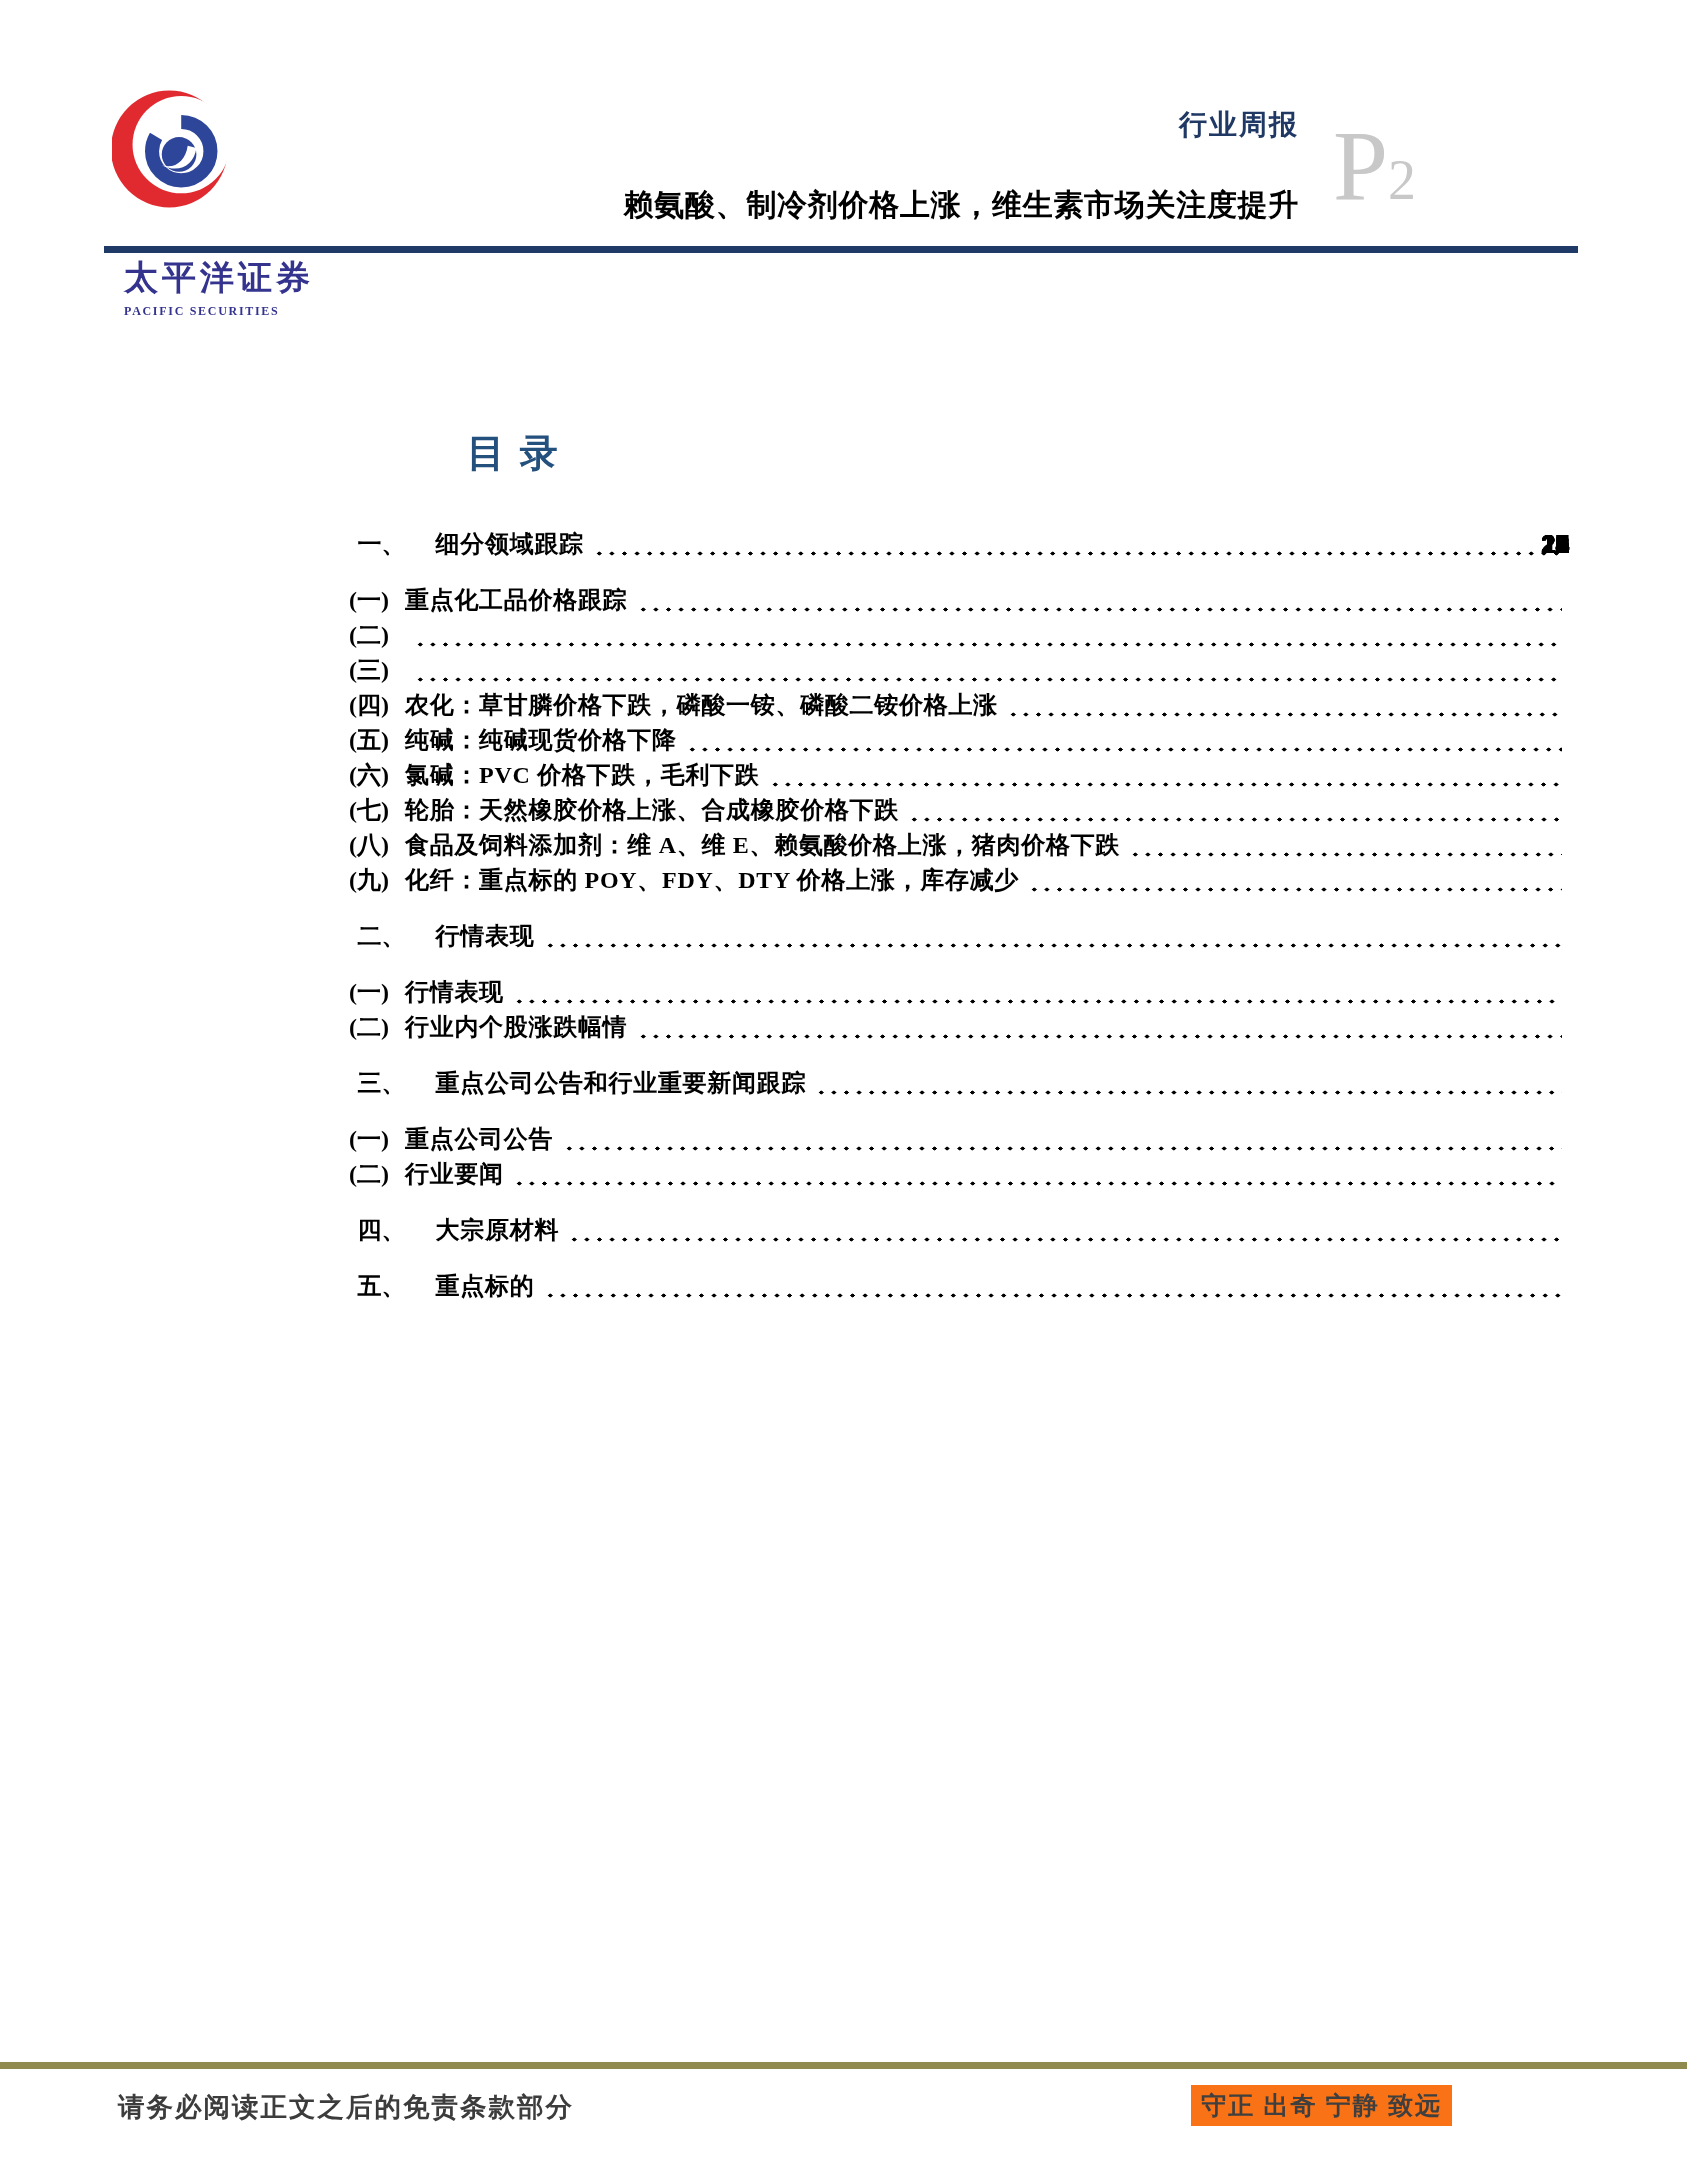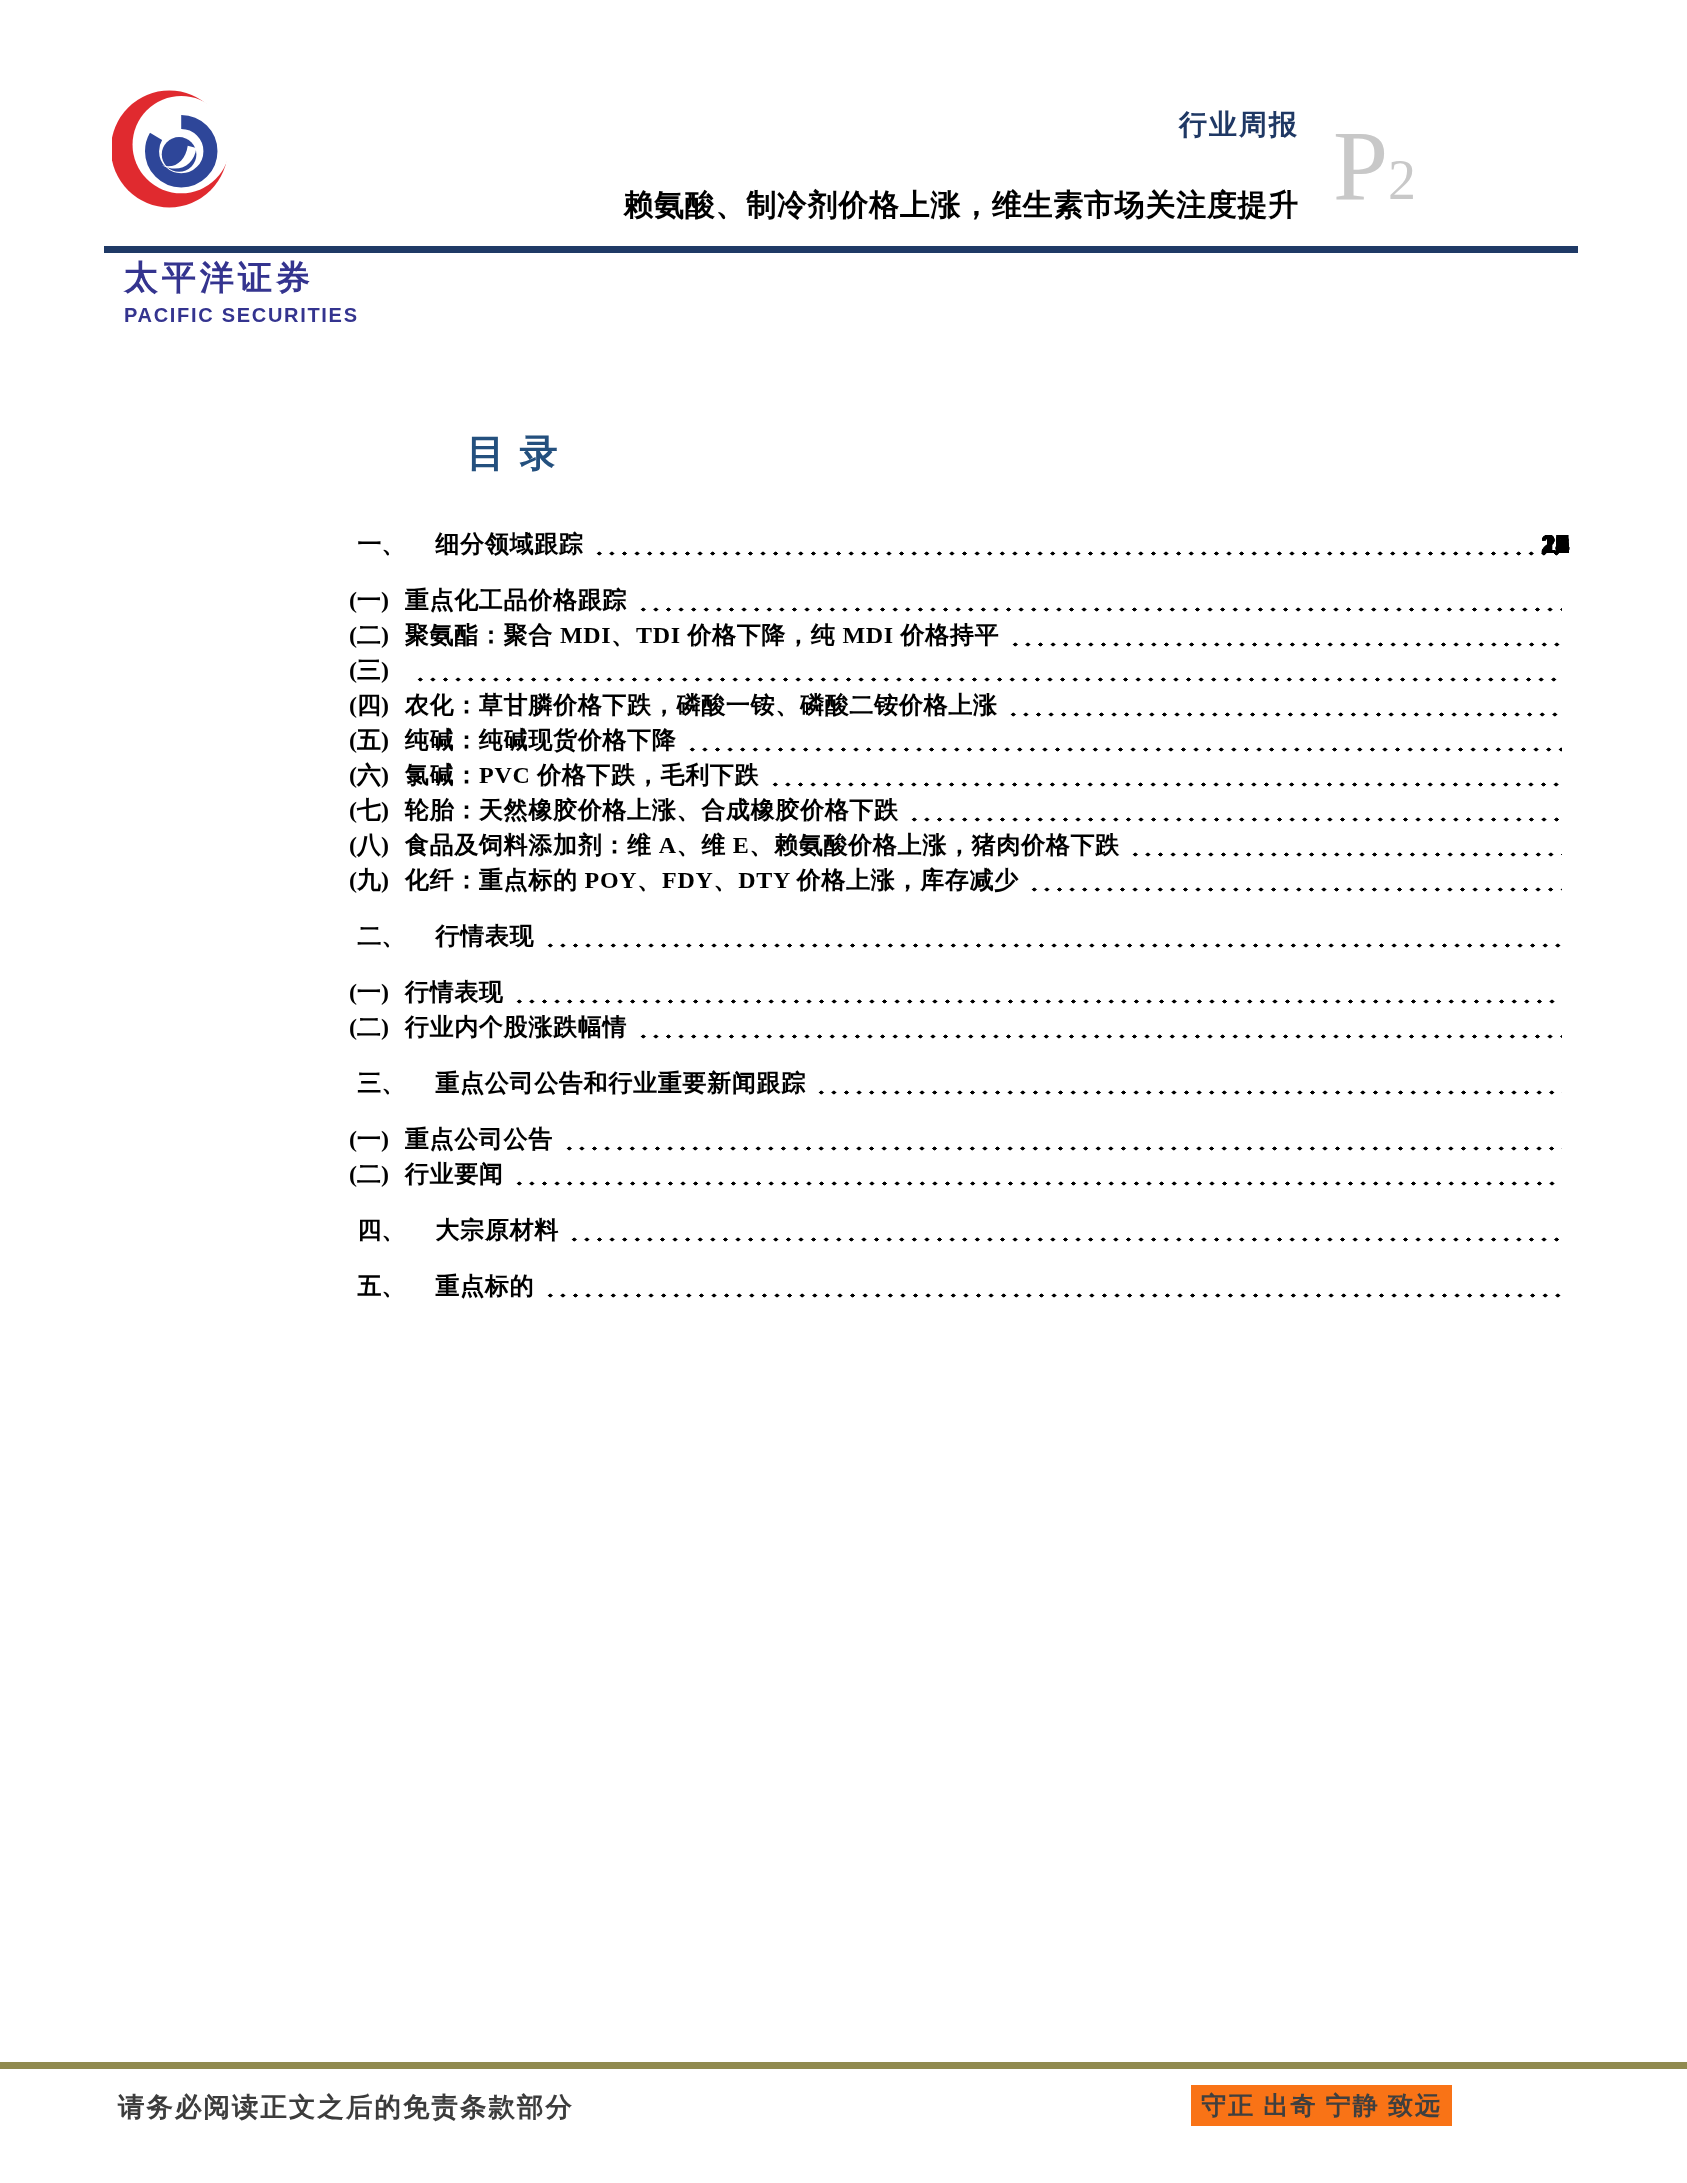--- a/index.html
+++ b/index.html
@@ -8,22 +8,22 @@
     font-family:"Liberation Serif","DejaVu Serif",serif;
     overflow:hidden;
   }
   .page{position:absolute;inset:0;}
 
   
   .logo{position:absolute;left:112px;top:83px;display:flex;align-items:flex-start;flex-direction:column;}
   .logo-mark{width:119px;height:132px;flex:0 0 auto;}
   .logo-text{margin-left:12px;padding-top:46px;}
   .logo-cn{font-size:34px;font-weight:bold;color:#34348F;letter-spacing:4px;line-height:1;white-space:nowrap;}
-  .logo-en{font-size:20px;font-weight:600;color:#34348F;letter-spacing:1.7px;margin-top:8.6px;white-space:nowrap;
-           font-family:Liberation Sans, sans-serif;}
+  .logo-en{font-size:12px;font-weight:600;color:#34348F;letter-spacing:1.7px;margin-top:8.6px;white-space:nowrap;
+           font-family:Liberation Serif, serif;}
 
   .report-type{position:absolute;right:388px;top:110px;font-size:28px;font-weight:bold;color:#1F3864;
                letter-spacing:2px;white-space:nowrap;line-height:1.1;}
   .report-title{position:absolute;right:388px;top:188px;font-size:30px;font-weight:bold;color:#000000;
                 letter-spacing:0.7px;white-space:nowrap;line-height:1.15;}
 
   .page-badge{position:absolute;left:1333px;top:123px;color:#C8C8C8;display:flex;align-items:baseline;
               font-family:"Liberation Serif","DejaVu Serif",serif;}
   .page-badge .p{font-size:99px;line-height:86px;}
   .page-badge .n{font-size:56px;line-height:56px;}
@@ -100,21 +100,20 @@
         <span class="page">5</span>
       </div>
       <div class="toc-row l2">
         <span class="num">(一)</span>
         <span class="label">重点化工品价格跟踪</span>
         <span class="leader"></span>
         <span class="page">5</span>
       </div>
       <div class="toc-row l2">
         <span class="num">(二)</span>
-        <span class="label">聚氨酯：聚合 MDI、TDI 价格下降，纯 MDI 价格持平</span>
         <span class="leader"></span>
         <span class="page">6</span>
       </div>
       <div class="toc-row l2">
         <span class="num">(三)</span>
         <span class="leader"></span>
         <span class="page">6</span>
       </div>
       <div class="toc-row l2">
         <span class="num">(四)</span>

